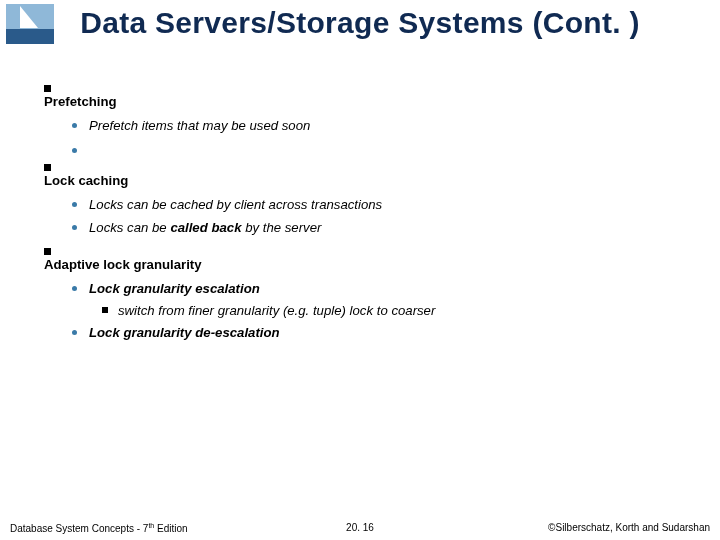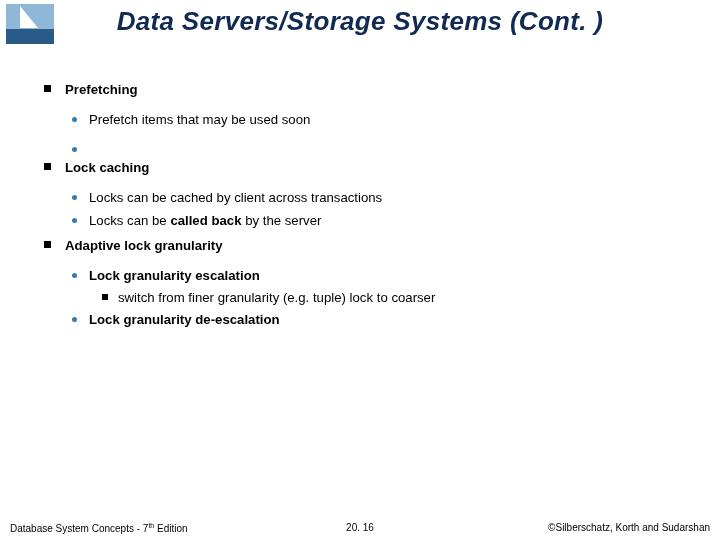--- a/index.html
+++ b/index.html
@@ -1,25 +1,25 @@
 <!DOCTYPE html>
 <html><head>
 <meta charset="utf-8">
 <style>
   * { margin: 0; padding: 0; box-sizing: border-box; }
   html, body { width: 720px; height: 540px; font-family: Arial, Helvetica, sans-serif; background: #fff; color: #000; overflow: hidden; }
   .slide { position: relative; width: 720px; height: 540px; }
   .logo { position: absolute; left: 6px; top: 4px; width: 48px; height: 40px; background: linear-gradient(to bottom, #8fb8d8 0%, #8fb8d8 62%, #2a5a8a 62%, #2a5a8a 100%); }
   .sail { position: absolute; left: 14px; top: 2px; width: 0; height: 0; border-left: 0px solid transparent; border-right: 18px solid transparent; border-bottom: 22px solid #fff; }
-  .title { position: absolute; top: 6px; left: 0; width: 100%; text-align: center; font-size: 26px; font-weight: bold; color: #102a52; letter-spacing: 0.3px; font-style: italic; }
+  .title { position: absolute; top: 6px; left: 0; width: 100%; text-align: center; font-size: 30px; font-weight: bold; color: #102a52; letter-spacing: 0.3px; }
   .content { position: absolute; top: 80px; left: 44px; right: 30px; font-size: 13.2px; line-height: 1.45; }
   ul { list-style: none; }
   .lvl1 > li { margin-bottom: 6px; }
-  .lvl1 > li > .row { display: flex; }
-  .lvl2 { margin-left: 28px; margin-top: 11px; }
+  .lvl1 > li > .row { display: flex; flex-direction: column; }
+  .lvl2 { margin-left: 28px; margin-top: 5px; font-style: italic; }
   .lvl2 > li > .row { display: flex; margin-bottom: 3px; }
   .lvl3 { margin-left: 30px; margin-top: 3px; }
   .lvl3 > li > .row { display: flex; margin-bottom: 3px; text-align: center; }
   .sq { display:inline-block; width: 7px; height: 7px; background: #000; margin-top: 5px; margin-right: 14px; flex-shrink:0; }
   .sq.small { width: 6px; height: 6px; margin-top: 6px; margin-right: 10px; }
   .dot { display:inline-block; width: 5px; height: 5px; border-radius: 50%; background: #3a7aa8; margin-top: 7px; margin-right: 12px; flex-shrink:0; }
   .b { font-weight: bold; }
   .footer { position: absolute; bottom: 6px; left: 0; right: 0; display: flex; justify-content: space-between; padding: 0 10px; font-size: 10px; color: #000; }
   .footer .mid { position: absolute; left: 50%; transform: translateX(-50%); }
   sup { font-size: 7px; }

